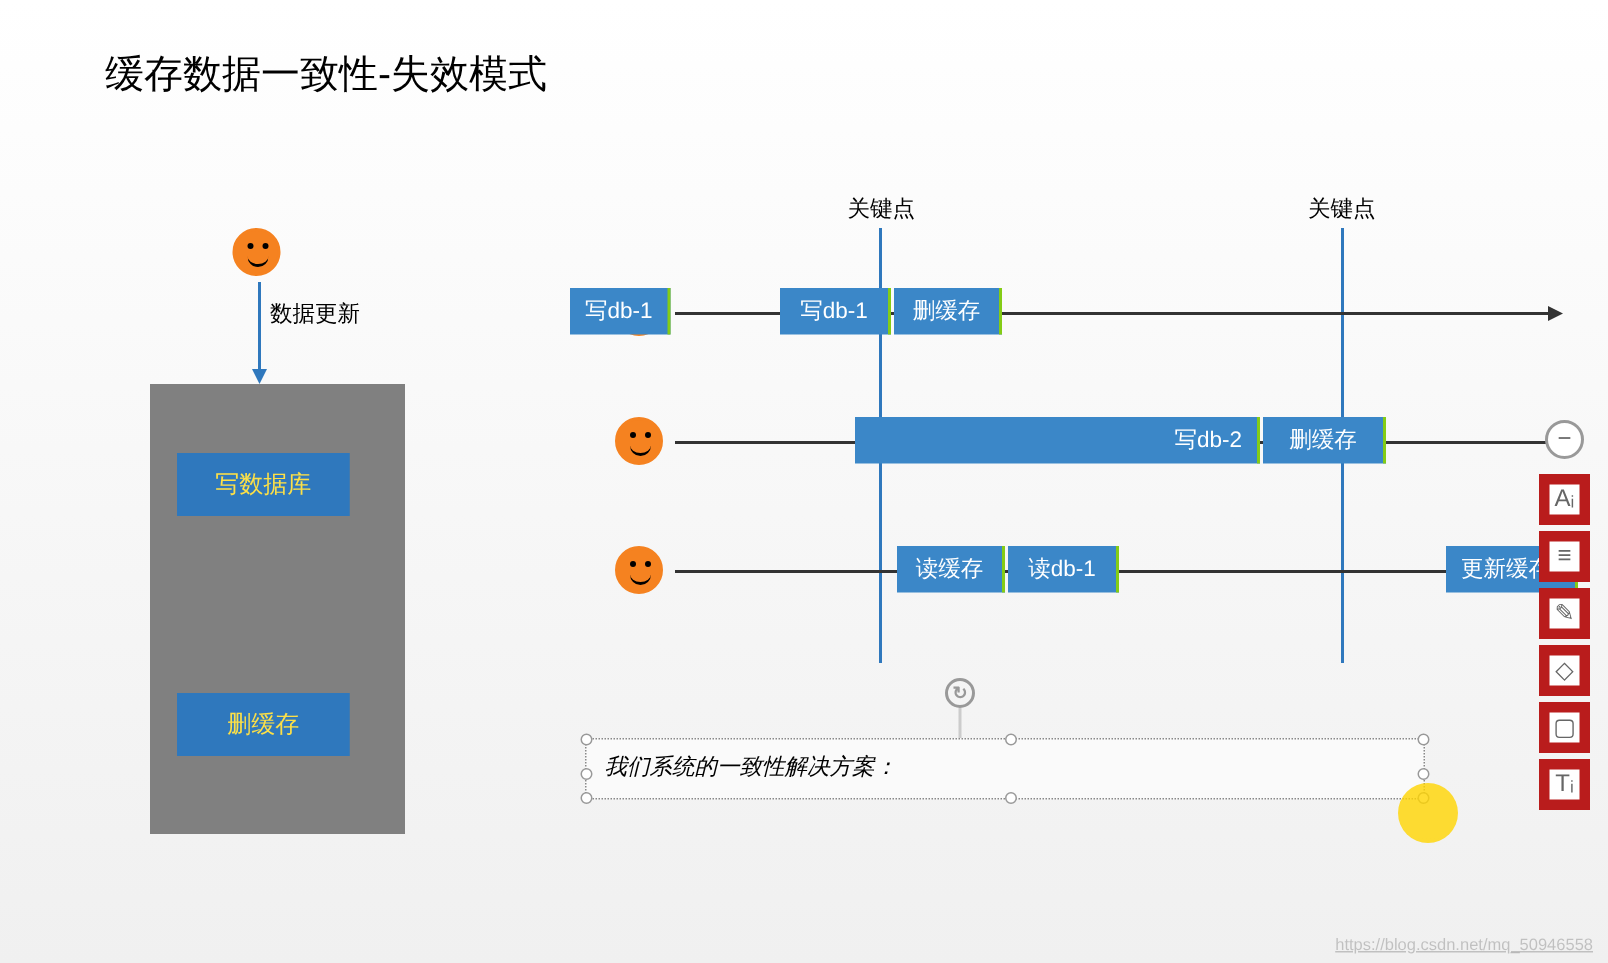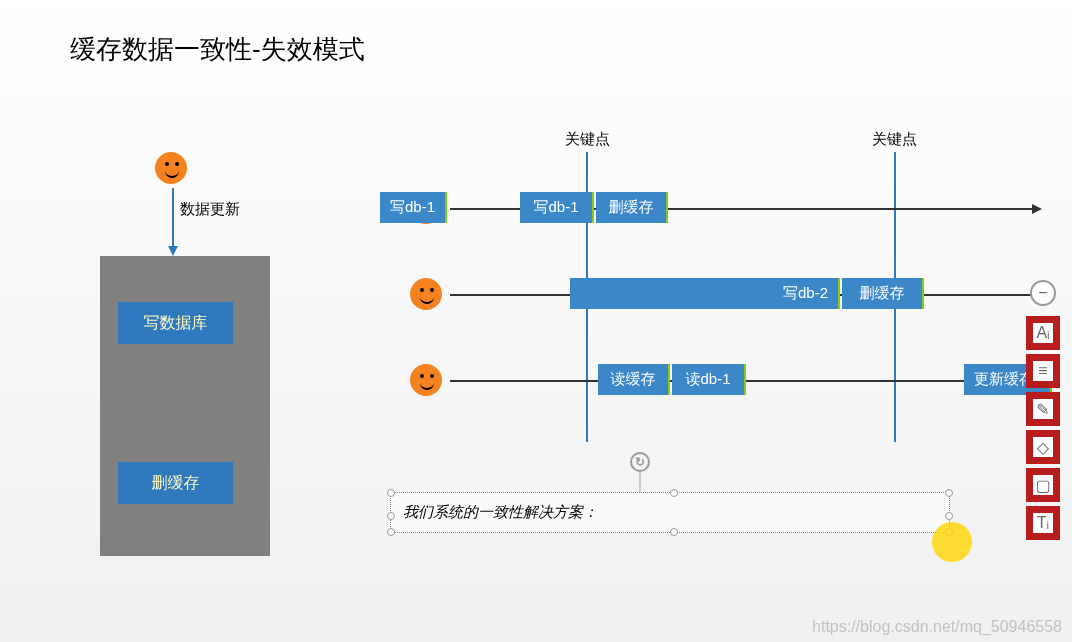--- a/index.html
+++ b/index.html
@@ -1,40 +1,40 @@
 <!DOCTYPE html>
 <html><head>
 <meta charset="utf-8">
 <style>
 * { margin: 0; padding: 0; box-sizing: border-box; }
 body { width: 1072px; height: 642px; background: linear-gradient(to bottom, #fff, #f0f0f0); font-family: "Microsoft YaHei", sans-serif; position: relative; overflow: hidden; }
 .title { font-size: 26px; font-weight: normal; position: absolute; top: 32px; left: 70px; }
 .left-box { position: absolute; top: 256px; left: 100px; width: 170px; height: 300px; background: #808080; }
-.block { background: #2f78bd; color: #fef9c3; display: flex; align-items: center; justify-content: center; font-size: 16px; position: absolute; border: 1px solid #2f78bd; }
+.block { background: #2f78bd; color: #fde047; display: flex; align-items: center; justify-content: center; font-size: 16px; position: absolute; border: 1px solid #2f78bd; }
 .block-db { top: 46px; left: 18px; width: 115px; height: 42px; }
 .block-cache { top: 206px; left: 18px; width: 115px; height: 42px; }
 .update-label { position: absolute; top: 200px; left: 180px; font-size: 15px; }
 .face { width: 32px; height: 32px; border-radius: 50%; background: #f58220; border: 2px solid #f58220; position: absolute; }
 .face::before { content: ''; position: absolute; width: 4px; height: 4px; background: #000; border-radius: 50%; top: 8px; left: 8px; box-shadow: 10px 0 0 #000; }
 .face::after { content: ''; position: absolute; width: 14px; height: 7px; border-bottom: 2px solid #000; border-radius: 0 0 14px 14px; top: 15px; left: 8px; }
 .face-top { top: 152px; left: 155px; }
 .timeline-area { position: absolute; top: 130px; left: 380px; width: 680px; }
 .key-label { position: absolute; font-size: 15px; }
 .vline { position: absolute; width: 2px; background: #2f78bd; }
 .hline { position: absolute; height: 2px; background: #333; }
 .hline::after { content: ''; position: absolute; right: -2px; top: -4px; border-left: 10px solid #333; border-top: 5px solid transparent; border-bottom: 5px solid transparent; }
 .downarrow { position: absolute; width: 2px; background: #2f78bd; top: 188px; left: 172px; height: 66px; }
 .downarrow::after { content: ''; position: absolute; bottom: -2px; left: -4px; border-top: 10px solid #2f78bd; border-left: 5px solid transparent; border-right: 5px solid transparent; }
 .tbox { background: #3b87c8; color: #fff; font-size: 15px; padding: 6px 10px; position: absolute; border-right: 2px solid #84cc16; white-space: nowrap; }
 .textbox { position: absolute; top: 492px; left: 390px; width: 560px; border: 1px dotted #888; padding: 8px 12px; font-size: 15px; line-height: 1.5; background: #fafafa; font-style: italic; }
 .yellow-circle { position: absolute; right: 100px; bottom: 80px; width: 40px; height: 40px; background: #ffd500; border-radius: 50%; opacity: 0.8; }
 .toolbar { position: absolute; right: 12px; top: 280px; display: flex; flex-direction: column; gap: 4px; }
 .tool { width: 34px; height: 34px; background: #fff; border: 7px solid #b91c1c; display: flex; align-items: center; justify-content: center; font-size: 16px; color: #666; }
 .tool-minus { border-radius: 50%; border: 2px solid #999; width: 26px; height: 26px; align-self: center; margin-bottom: 6px; }
-.watermark { position: absolute; bottom: 6px; right: 10px; font-size: 16px; color: rgba(0,0,0,0.2); font-family: Arial; }
+.watermark { position: absolute; bottom: 6px; right: 10px; font-size: 11px; color: rgba(0,0,0,0.2); font-family: Arial; text-decoration: underline; }
 .handle { position: absolute; width: 8px; height: 8px; background: #fff; border: 1px solid #999; border-radius: 50%; }
 .handle-top { position: absolute; top: 452px; left: 630px; width: 20px; height: 20px; border: 2px solid #999; border-radius: 50%; display: flex; align-items: center; justify-content: center; color: #999; font-size: 12px; font-weight: bold; }
 .handle-line { position: absolute; top: 472px; left: 639px; width: 2px; height: 20px; background: #ccc; }
 </style>
 </head>
 <body>
 
 <div class="title">缓存数据一致性-失效模式</div>
 
 <div class="face face-top"></div>

